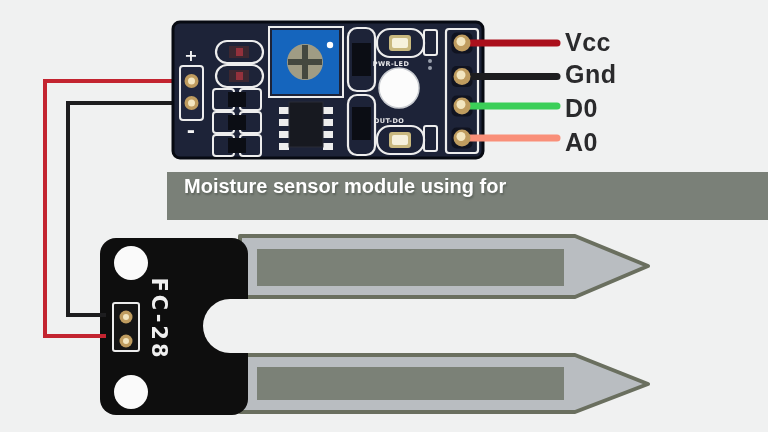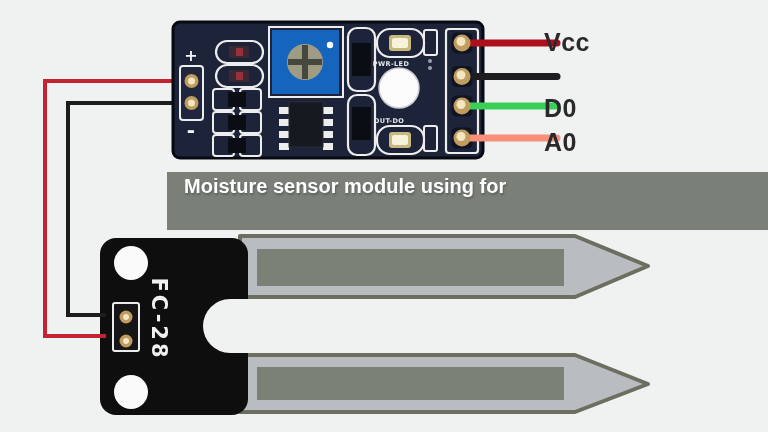--- a/index.html
+++ b/index.html
@@ -6,29 +6,29 @@
   .stage{
     position:relative;
     width:768px;height:432px;
     background:#f0f1f1;
     overflow:hidden;
     font-family:"Liberation Sans", sans-serif;
   }
   .stage svg{position:absolute;left:0;top:0;}
   .pin-label{
     position:absolute;
-    left:544px;
+    left:565px;
     height:30px;line-height:30px;
     font-size:25px;font-weight:bold;color:#2a2a2c;
     letter-spacing:0.5px;
     white-space:nowrap;
   }
   .banner{
     position:absolute;
-    left:167px;top:172px;width:601px;height:58px;
+    left:167px;top:172px;width:601px;height:48px;
     background:#7a8078;
     color:#ffffff;
     font-size:20px;font-weight:bold;
     line-height:24px;
     padding-top:2px;
     box-sizing:border-box;
     text-shadow:1px 2px 2px rgba(40,45,40,.35);
     white-space:nowrap;
   }
   .banner .l1{margin-left:17px;}
@@ -174,20 +174,21 @@
         <circle cx="461" cy="136.5" r="4.5" fill="#f3e6c0"></circle>
 
       <circle cx="126" cy="317" r="6.5" fill="#bf9c5f"></circle>
         <circle cx="126" cy="317" r="3" fill="#f3e6c0"></circle>
       <circle cx="126" cy="341" r="6.5" fill="#bf9c5f"></circle>
         <circle cx="126" cy="341" r="3" fill="#f3e6c0"></circle>
     </g>
   </svg>
 
   <div class="pin-label" style="top:27px">Vcc</div>
+  <div class="pin-label" style="top:59px">Gnd</div>
   <div class="pin-label" style="top:93px">D0</div>
   <div class="pin-label" style="top:127px">A0</div>
 
   <div class="banner">
     <div class="l1">Moisture sensor module using for</div>
   </div>
 
 </div>
 
 </body></html>

